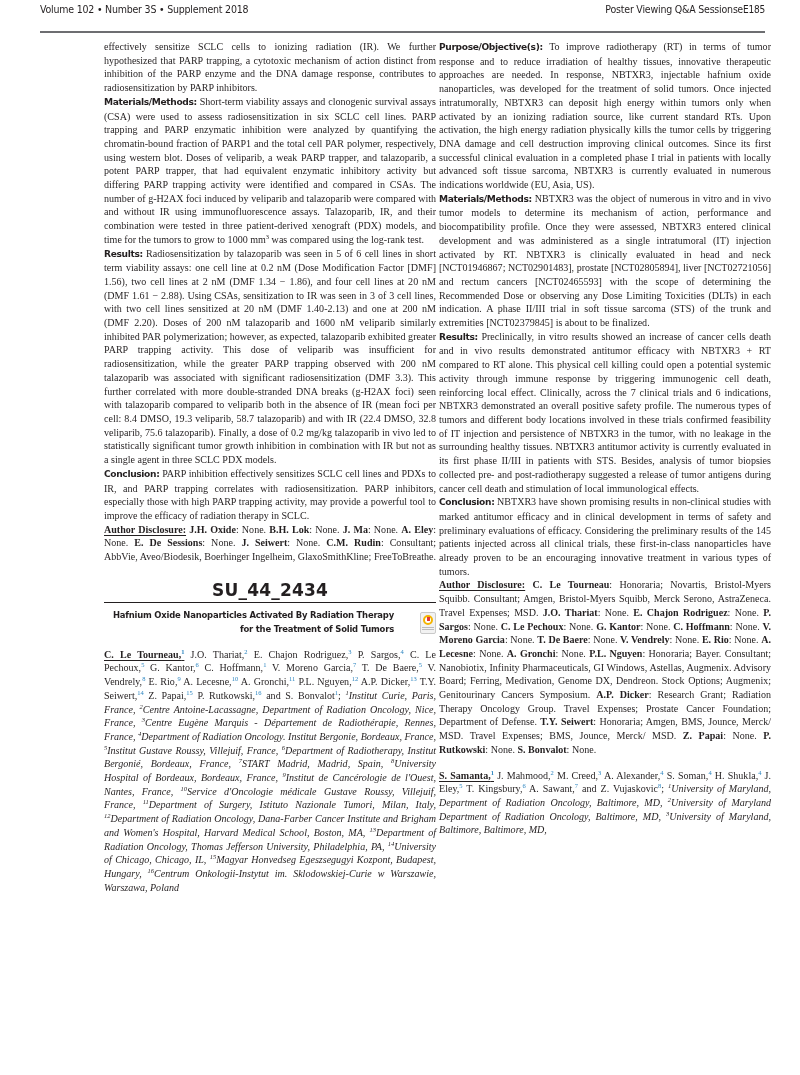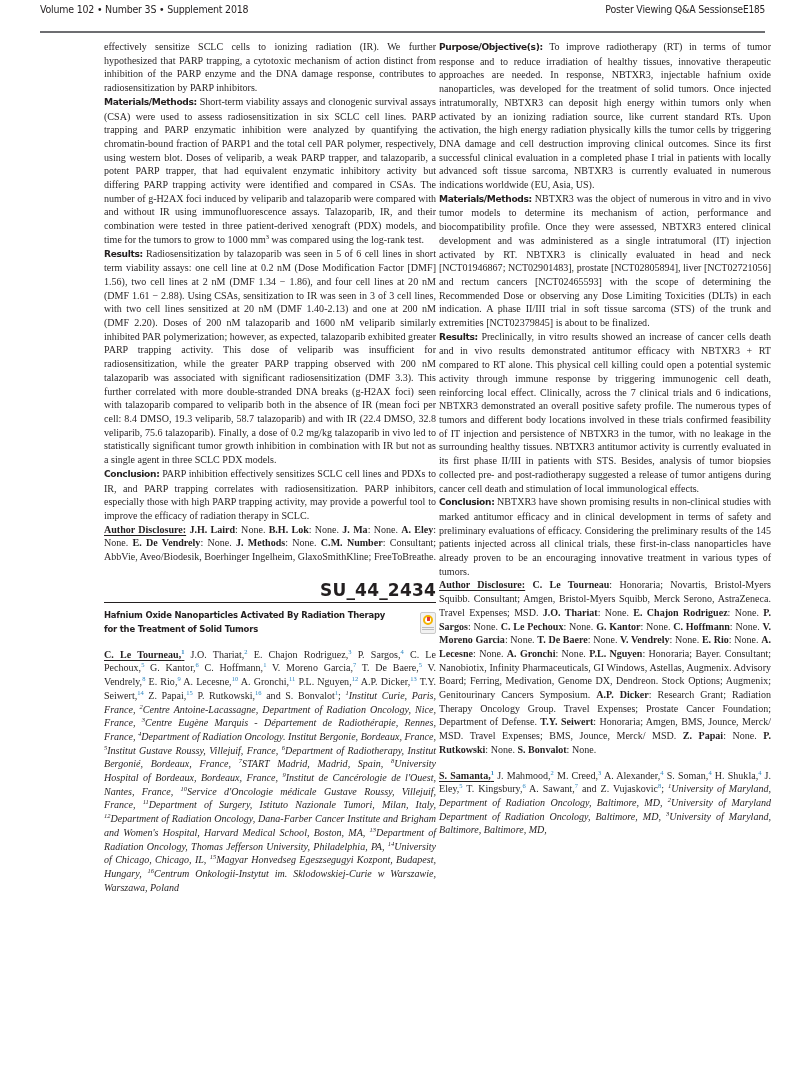--- a/index.html
+++ b/index.html
@@ -16,24 +16,24 @@
     font-family: "Liberation Serif", serif; font-size: 10.05px; line-height: 13.7px; text-align: justify; }
   .col.left { left: 64px; margin-left: 40px; }
   .col.right { left: 439px; }
   p { margin: 0; }
   .lbl { font-family: "DejaVu Sans", sans-serif; font-weight: bold; font-size: 9.1px; letter-spacing: -0.35px; }
   .ul { text-decoration: underline; text-underline-offset: 2px; font-weight: bold; }
   b.nm { font-weight: bold; }
   sup { font-size: 6.5px; line-height: 0; vertical-align: 4px; }
   sup.blue { color: #2e86c1; }
   .abs-id { font-family: "DejaVu Sans", sans-serif; font-weight: bold; font-size: 17px; letter-spacing: 0.2px;
-    margin-top: 16px; padding-bottom: 2px; border-bottom: 1.5px solid #231f20; line-height: 20px; text-align: right; }
+    margin-top: 16px; padding-bottom: 2px; border-bottom: 1.5px solid #231f20; line-height: 20px; text-align: center; }
   .title-row { display: flex; justify-content: space-between; align-items: flex-start; margin-top: 5px; }
   .abs-title { font-family: "DejaVu Sans Condensed", "DejaVu Sans", sans-serif; font-weight: bold; font-size: 9.4px;
-    line-height: 14px; letter-spacing: -0.2px; text-align: left; width: 290px; }
+    line-height: 14px; letter-spacing: -0.2px; text-align: right; width: 290px; }
   .badge { width: 16px; height: 22px; margin-top: 4px; border: 1px solid #c9c9c9; border-radius: 2px; background: #f2f2f2;
     display: flex; flex-direction: column; align-items: center; justify-content: flex-start; padding-top: 2px; box-sizing: border-box; }
   .badge .ring { width: 10px; height: 10px; border-radius: 50%; border: 2px solid #f4b400; box-sizing: border-box; position: relative; background: #fff; }
   .badge .ring::after { content: ""; position: absolute; left: 1.5px; top: 0px; width: 3px; height: 4px; background: #e53935; }
   .badge .txt { width: 12px; height: 4px; margin-top: 2px; background: repeating-linear-gradient(#bbb 0 1px, transparent 1px 2px); }
   .authors { margin-top: 12px; text-align: justify; }
   .aff { font-style: italic; }
 </style>
 </head>
 <body>
@@ -44,21 +44,21 @@
     <span>Poster Viewing Q&amp;A Sessions</span><span class="page-num">eE185</span>
   </span>
 </header>
 <div class="head-rule"></div>
 
 <div class="col left">
   <p>effectively sensitize SCLC cells to ionizing radiation (IR). We further hypothesized that PARP trapping, a cytotoxic mechanism of action distinct from inhibition of the PARP enzyme and the DNA damage response, contributes to radiosensitization by PARP inhibitors.</p>
   <p><span class="lbl">Materials/Methods:</span><span> Short-term viability assays and clonogenic survival assays (CSA) were used to assess radiosensitization in six SCLC cell lines. PARP trapping and PARP enzymatic inhibition were analyzed by quantifying the chromatin-bound fraction of PARP1 and the total cell PAR polymer, respectively, using western blot. Doses of veliparib, a weak PARP trapper, and talazoparib, a potent PARP trapper, that had equivalent enzymatic inhibitory activity but differing PARP trapping activity were identified and compared in CSAs. The number of g-H2AX foci induced by veliparib and talazoparib were compared with and without IR using immunofluorescence assays. Talazoparib, IR, and their combination were tested in three patient-derived xenograft (PDX) models, and time for the tumors to grow to 1000 mm</span><sup>3</sup><span> was compared using the log-rank test.</span></p>
   <p><span class="lbl">Results:</span><span> Radiosensitization by talazoparib was seen in 5 of 6 cell lines in short term viability assays: one cell line at 0.2 nM (Dose Modification Factor [DMF] 1.56), two cell lines at 2 nM (DMF 1.34 − 1.86), and four cell lines at 20 nM (DMF 1.61 − 2.88). Using CSAs, sensitization to IR was seen in 3 of 3 cell lines, with two cell lines sensitized at 20 nM (DMF 1.40-2.13) and one at 200 nM (DMF 2.20). Doses of 200 nM talazoparib and 1600 nM veliparib similarly inhibited PAR polymerization; however, as expected, talazoparib exhibited greater PARP trapping activity. This dose of veliparib was insufficient for radiosensitization, while the greater PARP trapping observed with 200 nM talazoparib was associated with significant radiosensitization (DMF 3.3). This further correlated with more double-stranded DNA breaks (g-H2AX foci) seen with talazoparib compared to veliparib both in the absence of IR (mean foci per cell: 8.4 DMSO, 19.3 veliparib, 58.7 talazoparib) and with IR (22.4 DMSO, 32.8 veliparib, 75.6 talazoparib). Finally, a dose of 0.2 mg/kg talazoparib in vivo led to statistically significant tumor growth inhibition in combination with IR but not as a single agent in three SCLC PDX models.</span></p>
   <p><span class="lbl">Conclusion:</span><span> PARP inhibition effectively sensitizes SCLC cell lines and PDXs to IR, and PARP trapping correlates with radiosensitization. PARP inhibitors, especially those with high PARP trapping activity, may provide a powerful tool to improve the efficacy of radiation therapy in SCLC.</span></p>
-  <p><span class="ul">Author Disclosure:</span> <span><b class="nm">J.H. Laird</b>: None. <b class="nm">B.H. Lok</b>: None. <b class="nm">J. Ma</b>: None. <b class="nm">A. Eley</b>: None. <b class="nm">E. De Vendrely</b>: None. <b class="nm">J. Methods</b>: None. <b class="nm">C.M. Number</b>: Consultant; AbbVie, Aveo/Biodesik, Boerhinger Ingelheim, GlaxoSmithKline; FreeToBreathe.</span></p>
+  <p><span class="ul">Author Disclosure:</span> <span><b class="nm">J.H. Oxide</b>: None. <b class="nm">B.H. Lok</b>: None. <b class="nm">J. Ma</b>: None. <b class="nm">A. Eley</b>: None. <b class="nm">E. De Sessions</b>: None. <b class="nm">J. Seiwert</b>: None. <b class="nm">C.M. Rudin</b>: Consultant; AbbVie, Aveo/Biodesik, Boerhinger Ingelheim, GlaxoSmithKline; FreeToBreathe.</span></p>
 
   <div class="abs-id">SU_44_2434</div>
   <div class="title-row">
     <div class="abs-title">Hafnium Oxide Nanoparticles Activated By Radiation Therapy for the Treatment of Solid Tumors</div>
     <div class="badge">
         <div class="ring"></div>
         <div class="txt"></div>
       </div>
   </div>
   <p class="authors"><span><span class="ul">C. Le Tourneau,<sup class="blue">1</sup></span><span> J.O. Thariat,</span><sup class="blue">2</sup><span> E. Chajon Rodriguez,</span><sup class="blue">3</sup><span> P. Sargos,</span><sup class="blue">4</sup><span> C. Le Pechoux,</span><sup class="blue">5</sup><span> G. Kantor,</span><sup class="blue">6</sup><span> C. Hoffmann,</span><sup class="blue">1</sup><span> V. Moreno Garcia,</span><sup class="blue">7</sup><span> T. De Baere,</span><sup class="blue">5</sup><span> V. Vendrely,</span><sup class="blue">8</sup><span> E. Rio,</span><sup class="blue">9</sup><span> A. Lecesne,</span><sup class="blue">10</sup><span> A. Gronchi,</span><sup class="blue">11</sup><span> P.L. Nguyen,</span><sup class="blue">12</sup><span> A.P. Dicker,</span><sup class="blue">13</sup><span> T.Y. Seiwert,</span><sup class="blue">14</sup><span> Z. Papai,</span><sup class="blue">15</sup><span> P. Rutkowski,</span><sup class="blue">16</sup><span> and S. Bonvalot</span><sup class="blue">1</sup>; </span><span class="aff"><sup>1</sup>Institut Curie, Paris, France, <sup>2</sup>Centre Antoine-Lacassagne, Department of Radiation Oncology, Nice, France, <sup>3</sup>Centre Eugène Marquis - Département de Radiothérapie, Rennes, France, <sup>4</sup>Department of Radiation Oncology. Institut Bergonie, Bordeaux, France, <sup>5</sup>Institut Gustave Roussy, Villejuif, France, <sup>6</sup>Department of Radiotherapy, Institut Bergonié, Bordeaux, France, <sup>7</sup>START Madrid, Madrid, Spain, <sup>8</sup>University Hospital of Bordeaux, Bordeaux, France, <sup>9</sup>Institut de Cancérologie de l'Ouest, Nantes, France, <sup>10</sup>Service d'Oncologie médicale Gustave Roussy, Villejuif, France, <sup>11</sup>Department of Surgery, Istituto Nazionale Tumori, Milan, Italy, <sup>12</sup>Department of Radiation Oncology, Dana-Farber Cancer Institute and Brigham and Women's Hospital, Harvard Medical School, Boston, MA, <sup>13</sup>Department of Radiation Oncology, Thomas Jefferson University, Philadelphia, PA, <sup>14</sup>University of Chicago, Chicago, IL, <sup>15</sup>Magyar Honvedseg Egeszsegugyi Kozpont, Budapest, Hungary, <sup>16</sup>Centrum Onkologii-Instytut im. Sklodowskiej-Curie w Warszawie, Warszawa, Poland</span></p>

